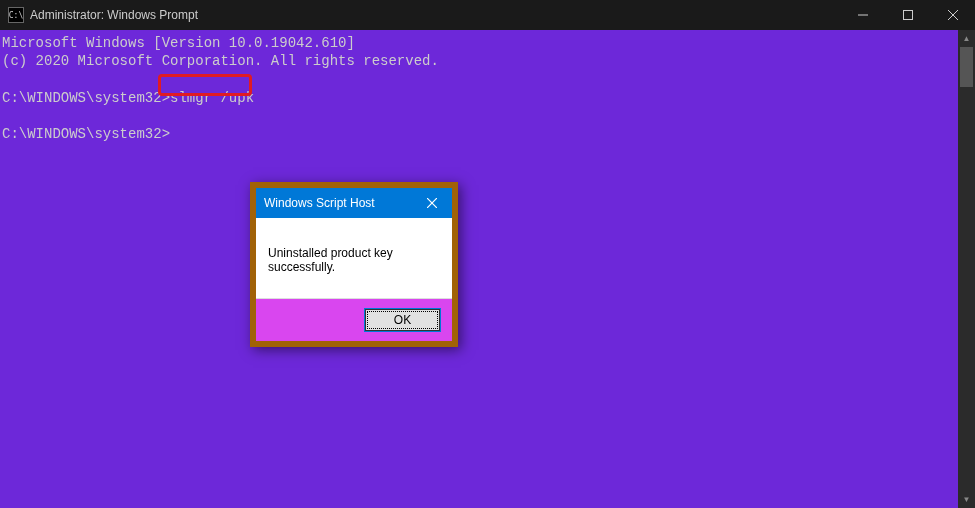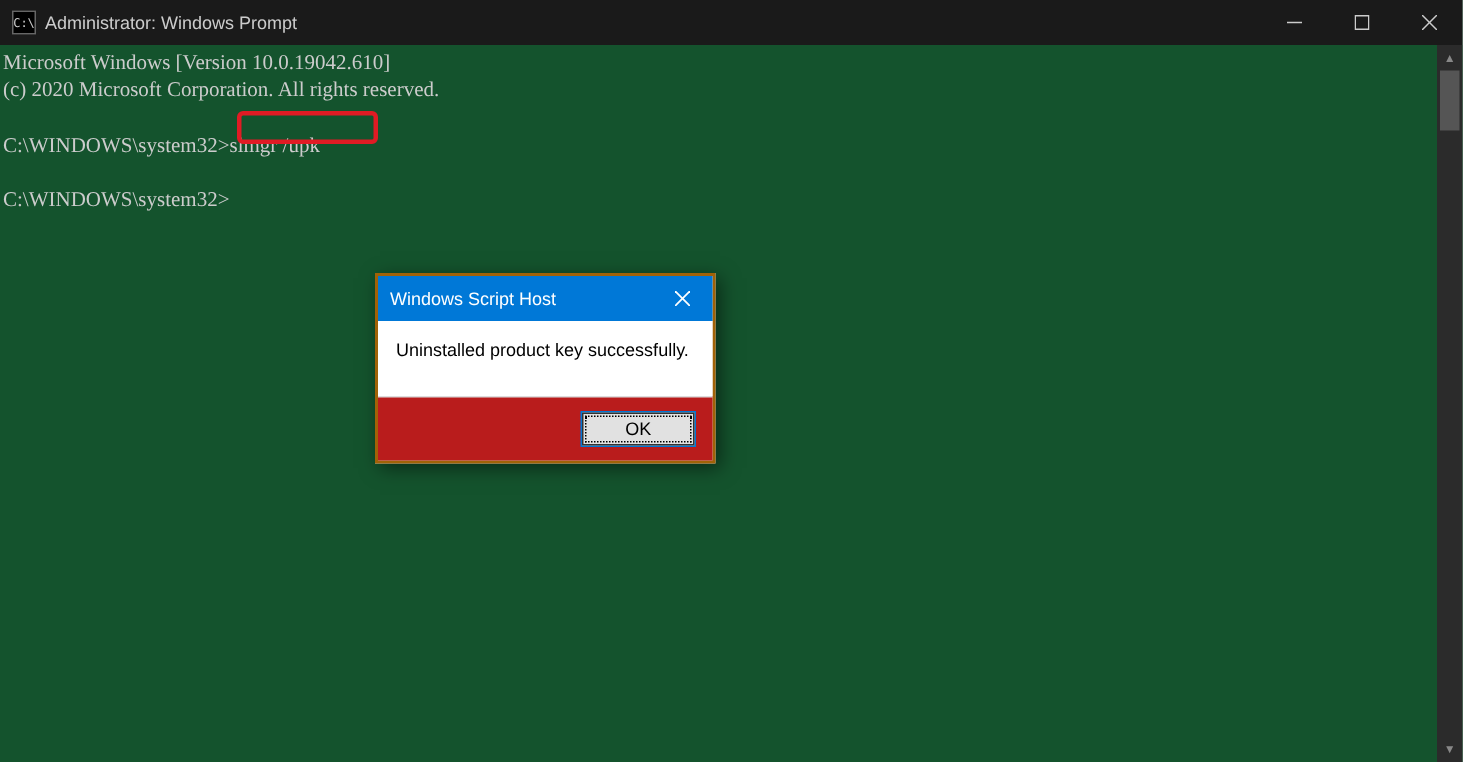--- a/index.html
+++ b/index.html
@@ -50,23 +50,23 @@
       width: 45px;
       height: 30px;
       display: flex;
       align-items: center;
       justify-content: center;
       color: #ccc;
     }
     .titlebar-btn svg { width: 10px; height: 10px; }
     .terminal {
       flex: 1;
-      background: #14532d;
-      color: #ccc;
-      font-family: Liberation Serif, serif;
+      background: #6d28d9;
+      color: #ccc;
+      font-family: Liberation Mono, monospace;
       font-size: 14px;
       line-height: 1.3;
       padding: 4px 2px;
       position: relative;
       white-space: pre;
     }
     .scrollbar {
       position: absolute;
       right: 0;
       top: 30px;
@@ -96,23 +96,23 @@
     .highlight-box {
       position: absolute;
       border: 3px solid #e01b24;
       border-radius: 4px;
       pointer-events: none;
     }
     .dialog {
       position: absolute;
       left: 250px;
       top: 182px;
-      width: 227px;
+      width: 208px;
       background: #f0f0f0;
-      border: 2px solid #a16207;
+      border: 6px solid #a16207;
       box-shadow: 3px 3px 12px rgba(0,0,0,0.5);
       font-size: 12px;
     }
     .dialog-titlebar {
       height: 30px;
       background: #0078d7;
       color: #fff;
       display: flex;
       align-items: center;
       padding-left: 8px;
@@ -122,26 +122,26 @@
       width: 40px;
       height: 30px;
       display: flex;
       align-items: center;
       justify-content: center;
       color: #fff;
     }
     .dialog-close svg { width: 10px; height: 10px; }
     .dialog-body {
       background: #fff;
-      padding: 12px 12px 24px 12px;
+      padding: 28px 12px 24px 12px;
       color: #000;
       font-size: 12px;
     }
     .dialog-footer {
-      background: #b91c1c;
+      background: #d946ef;
       padding: 10px 12px;
       display: flex;
       justify-content: flex-end;
       border-top: 1px solid #ddd;
     }
     .dialog-ok {
       min-width: 75px;
       height: 22px;
       background: #e1e1e1;
       border: 1px solid #333;

